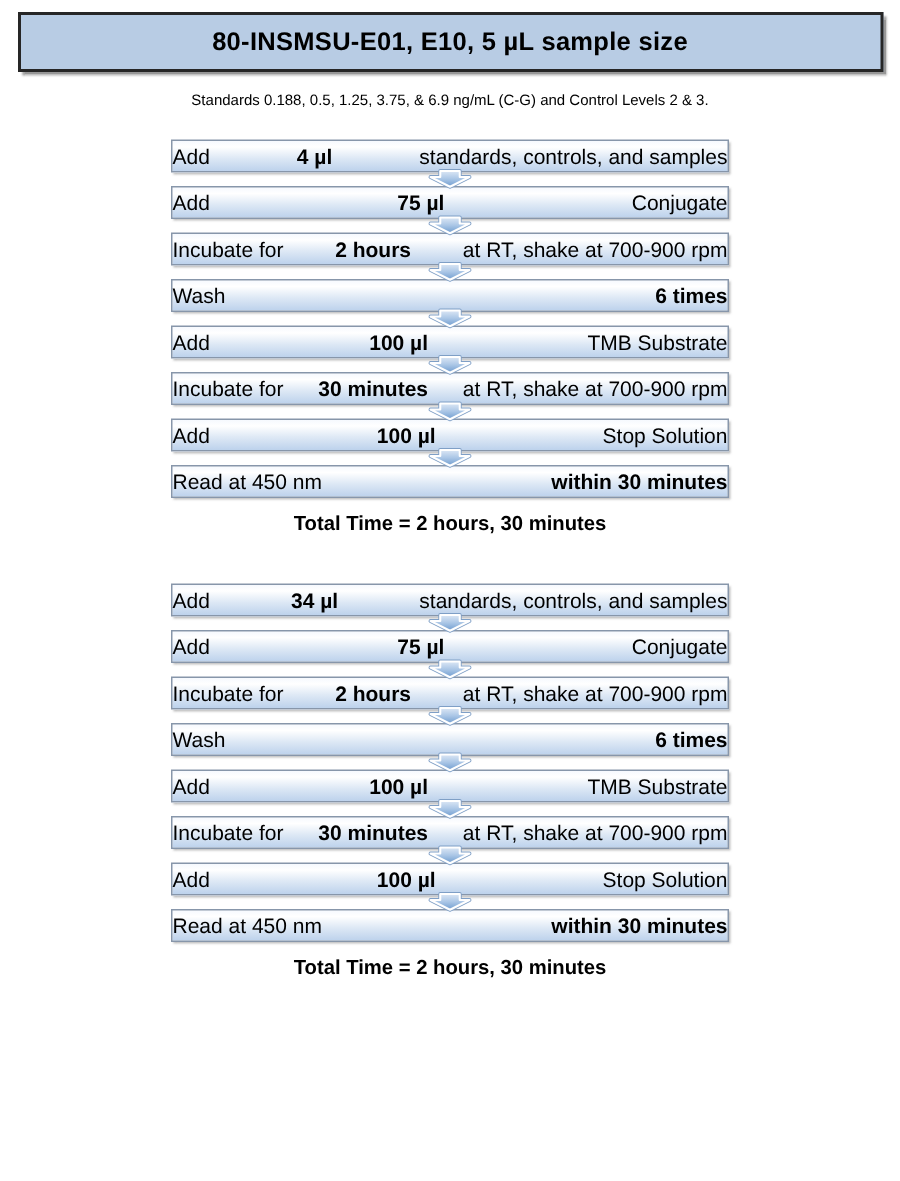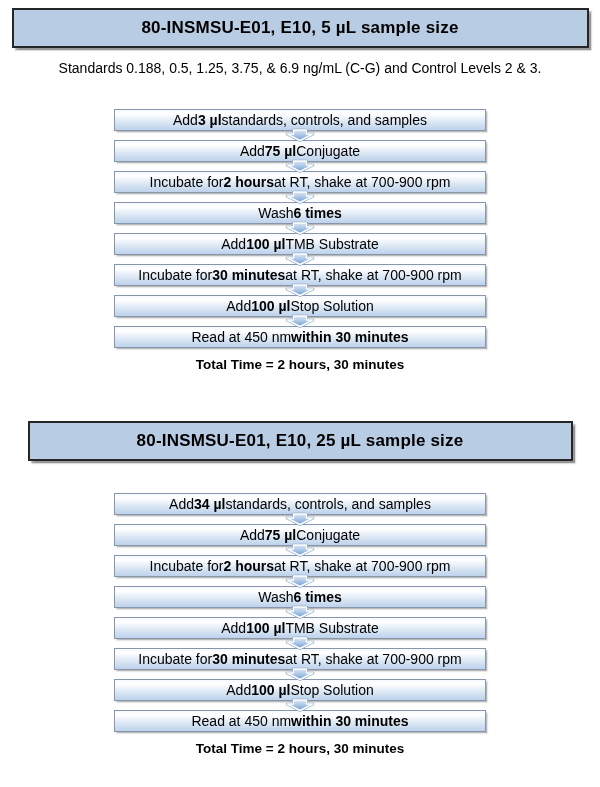--- a/index.html
+++ b/index.html
@@ -39,22 +39,22 @@
   }
   .section-1 .header-box { width: 577px; margin-top: 8px; }
   .section-2 .header-box { width: 545px; margin-top: 48px; }
   .header-title {
     font-size: 17px;
     font-weight: bold;
     letter-spacing: 0.2px;
     white-space: nowrap;
   }
   .subtitle {
-    margin: 16px;
-    font-size: 14px;
+    margin: 0;
+    font-size: 10px;
     line-height: 16px;
     text-align: center;
     white-space: nowrap;
   }
   .section-1 .subtitle { margin-top: 12px; }
   .section-2 .subtitle { margin-top: 10px; }
   .flowchart {
     width: 372px;
     display: flex;
     flex-direction: column;
@@ -68,21 +68,21 @@
     z-index: 1;
     background: linear-gradient(180deg,
       var(--step-fill-top, #f6f9fe) 0%,
       #ffffff 20%,
       #dde8f5 58%,
       var(--step-fill-bottom, #bdd2ec) 100%);
     border: 1px solid var(--step-border, #8796aa);
     box-shadow: 1.5px 1.5px 1.5px rgba(125, 125, 125, 0.55);
     display: flex;
     align-items: center;
-    justify-content: center;
+    justify-content: space-between;
     font-size: 14px;
     white-space: nowrap;
   }
   .step-box b { font-weight: bold; }
   .arrow-slot {
     height: 9px;
     position: relative;
     z-index: 2;
     display: flex;
     justify-content: center;
@@ -132,21 +132,21 @@
 <div class="page">
 
   <div class="section section-1">
     <div class="header-box">
       <span class="header-title">80-INSMSU-E01, E10, 5 µL sample size</span>
     </div>
     <p class="subtitle">Standards 0.188, 0.5, 1.25, 3.75, &amp; 6.9 ng/mL (C-G) and Control Levels 2 &amp; 3.</p>
     <div class="flowchart">
         <div class="step-box">
           <span>Add </span>
-          <b>3 µl</b>
+          <b>4 µl</b>
           <span> standards, controls, and samples</span>
         </div>
         <div class="arrow-slot">
           <svg class="arrow" viewBox="0 0 30 13" aria-hidden="true">
             <polygon class="arrow-rim" points="8.5,1 21.5,1 21.5,5 28,5 15,11.5 2,5 8.5,5"></polygon>
             <polygon class="arrow-body" points="8.5,1 21.5,1 21.5,5 28,5 15,11.5 2,5 8.5,5"></polygon>
           </svg>
         </div>
         <div class="step-box">
           <span>Add </span>
@@ -215,23 +215,20 @@
         </div>
         <div class="step-box">
           <span>Read at 450 nm </span>
           <b>within 30 minutes</b>
         </div>
       </div>
     <p class="total-time">Total Time = 2 hours, 30 minutes</p>
   </div>
 
   <div class="section section-2">
-    <div class="header-box">
-      <span class="header-title">80-INSMSU-E01, E10, 25 µL sample size</span>
-    </div>
     <div class="flowchart">
         <div class="step-box">
           <span>Add </span>
           <b>34 µl</b>
           <span> standards, controls, and samples</span>
         </div>
         <div class="arrow-slot">
           <svg class="arrow" viewBox="0 0 30 13" aria-hidden="true">
             <polygon class="arrow-rim" points="8.5,1 21.5,1 21.5,5 28,5 15,11.5 2,5 8.5,5"></polygon>
             <polygon class="arrow-body" points="8.5,1 21.5,1 21.5,5 28,5 15,11.5 2,5 8.5,5"></polygon>

